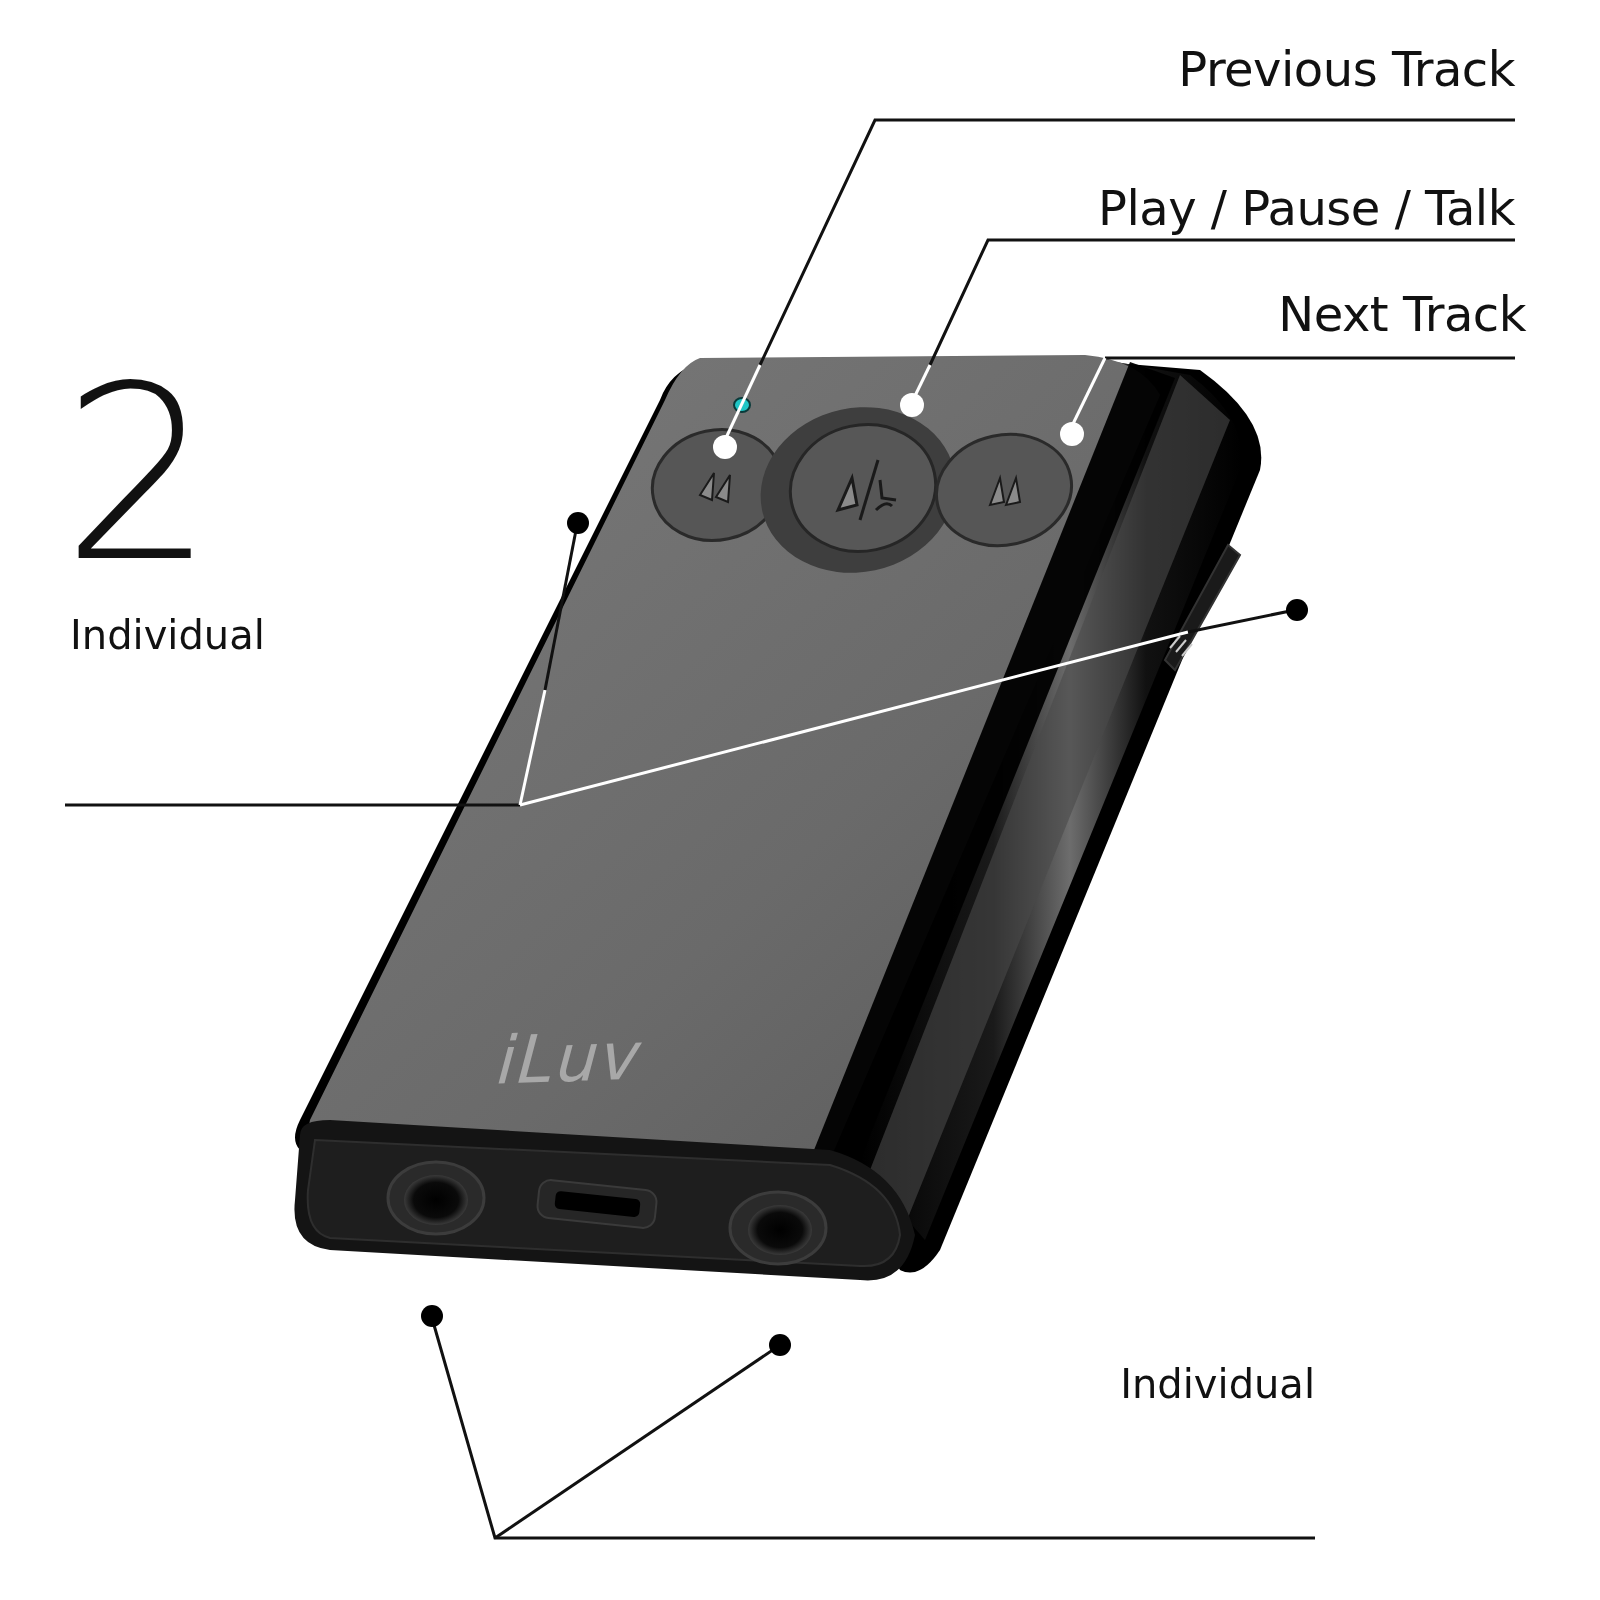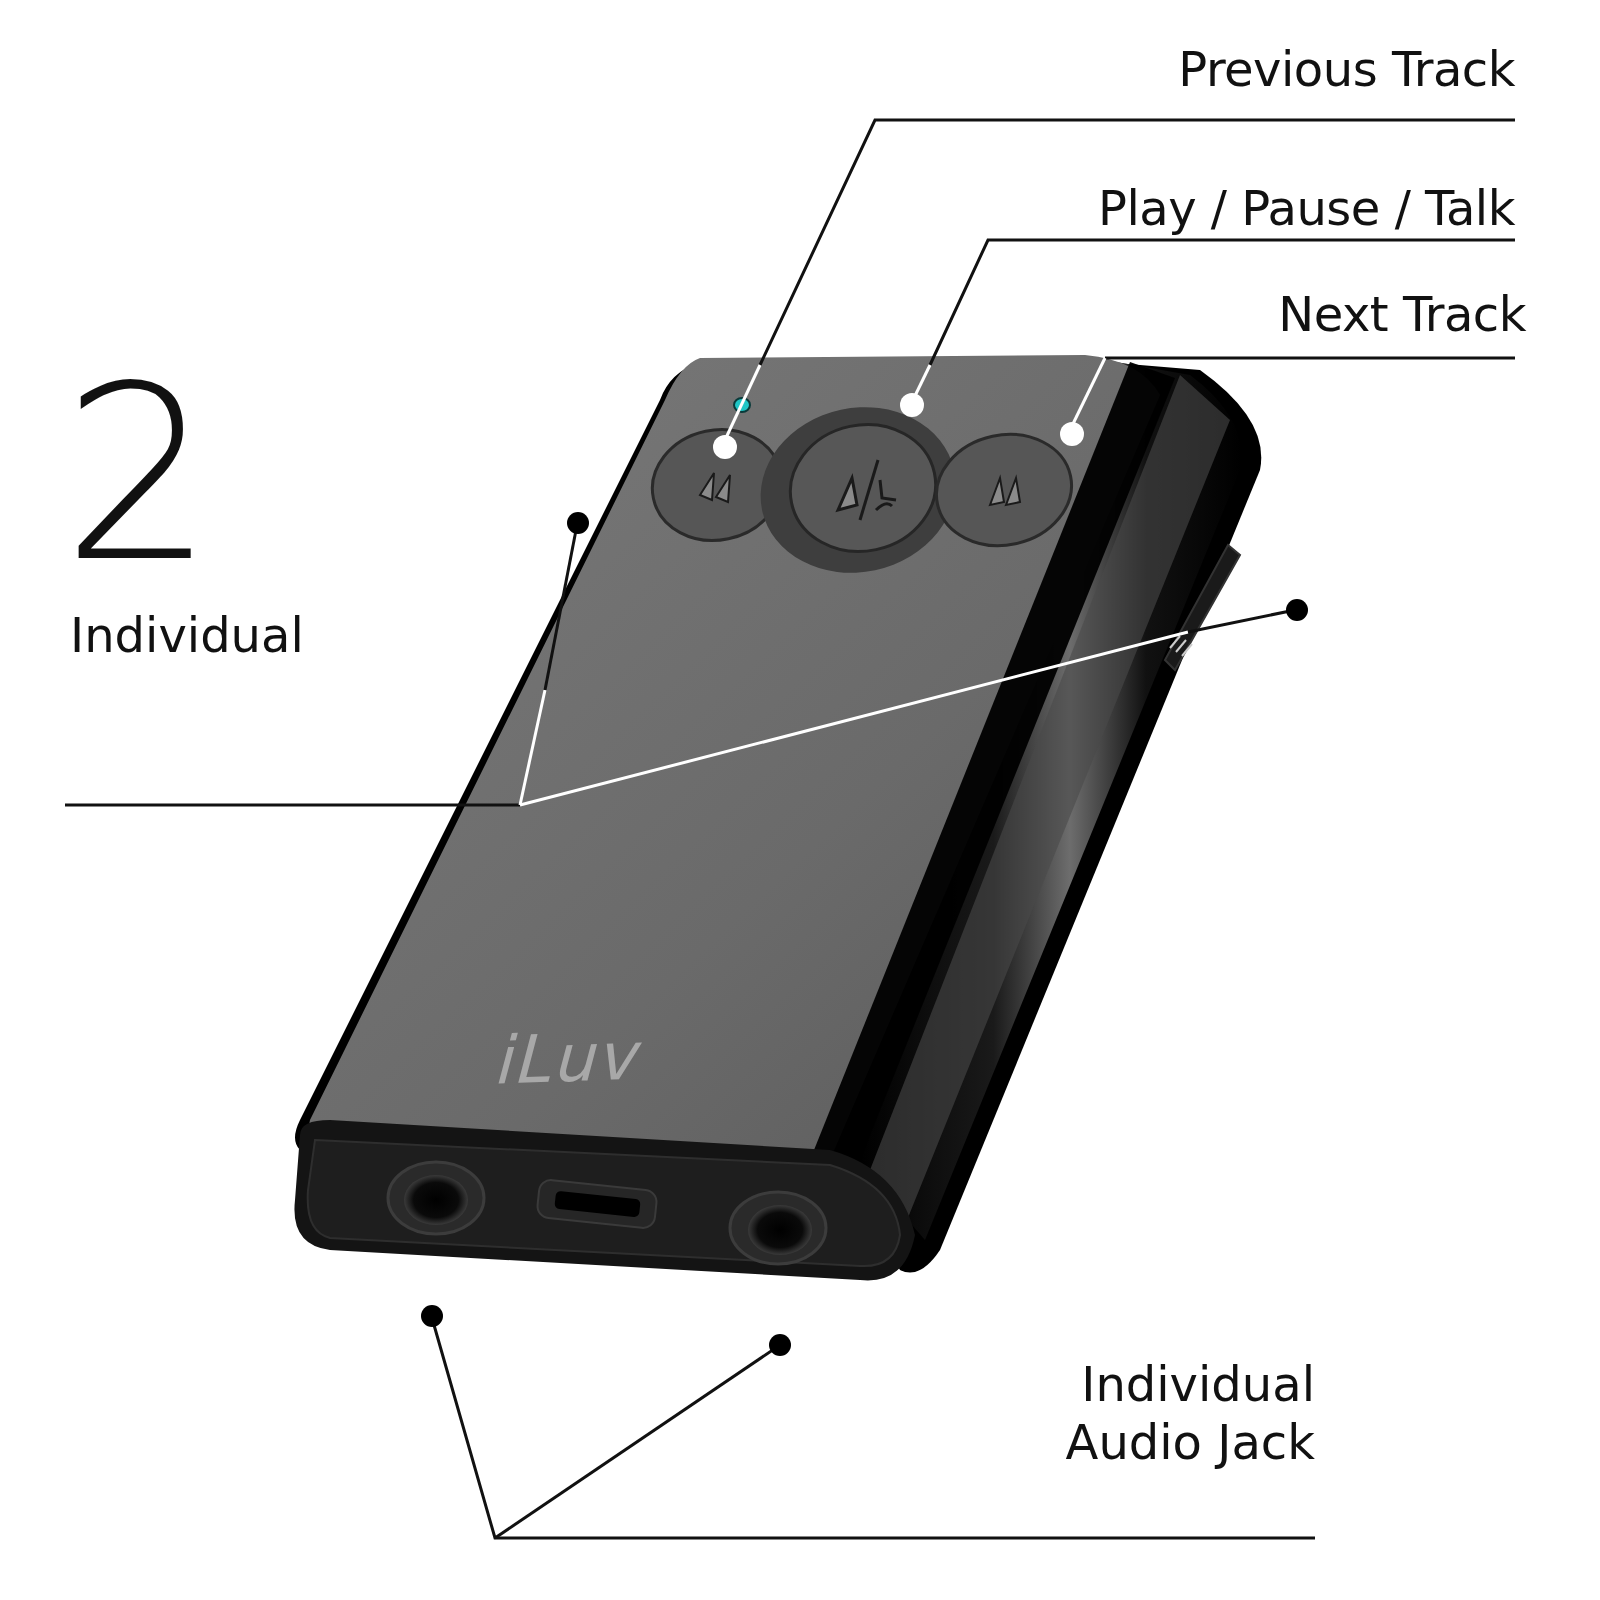--- a/index.html
+++ b/index.html
@@ -1,21 +1,21 @@
 <!DOCTYPE html>
 <html><head>
 <meta charset="utf-8">
 <style>
   html, body { margin: 0; padding: 0; background: #ffffff; }
   body { width: 1600px; height: 1600px; position: relative; overflow: hidden; font-family: "DejaVu Sans", "Liberation Sans", sans-serif; color: #111; }
   .scene { position: absolute; left: 0; top: 0; width: 1600px; height: 1600px; }
   .label { position: absolute; font-size: 48px; line-height: 1; letter-spacing: -0.5px; color: #111; white-space: nowrap; }
   .label.right { text-align: right; }
   .big-num { position: absolute; left: 62px; top: 355px; font-size: 240px; font-weight: 200; line-height: 1; color: #111; font-family: "DejaVu Sans", sans-serif; }
-  .stack { position: absolute; font-size: 48px; line-height: 60px; color: #111; }
+  .stack { position: absolute; font-size: 40px; line-height: 60px; color: #111; }
   .stack span { display: block; }
   .brand { position: absolute; left: 498px; top: 1020px; font-size: 66px; font-style: italic; color: #a8a8a8; letter-spacing: 2px; transform: skewX(-6deg) rotate(-2deg); font-family: "DejaVu Sans", sans-serif; font-weight: 300; }
 </style>
 </head>
 <body>
 
 <svg class="scene" viewBox="0 0 1600 1600" xmlns="http://www.w3.org/2000/svg">
   <defs>
     <linearGradient id="topFace" x1="0" y1="0" x2="1" y2="1">
       <stop offset="0" stop-color="#7a7a7a"></stop>
@@ -138,14 +138,13 @@
 <div class="stack" style="left:70px; top:605px;">
   <span>Individual</span>
 </div>
 
 <div class="label right" style="right:85px; top:45px;">Previous Track</div>
 <div class="label right" style="right:85px; top:184px;">Play / Pause / Talk</div>
 <div class="label right" style="right:74px; top:290px;">Next Track</div>
 
 <div class="stack" style="right:285px; top:1355px; text-align:right; line-height:58px;">
   <span>Individual</span>
-  <span>Audio Jack</span>
 </div>
 
 </body></html>

